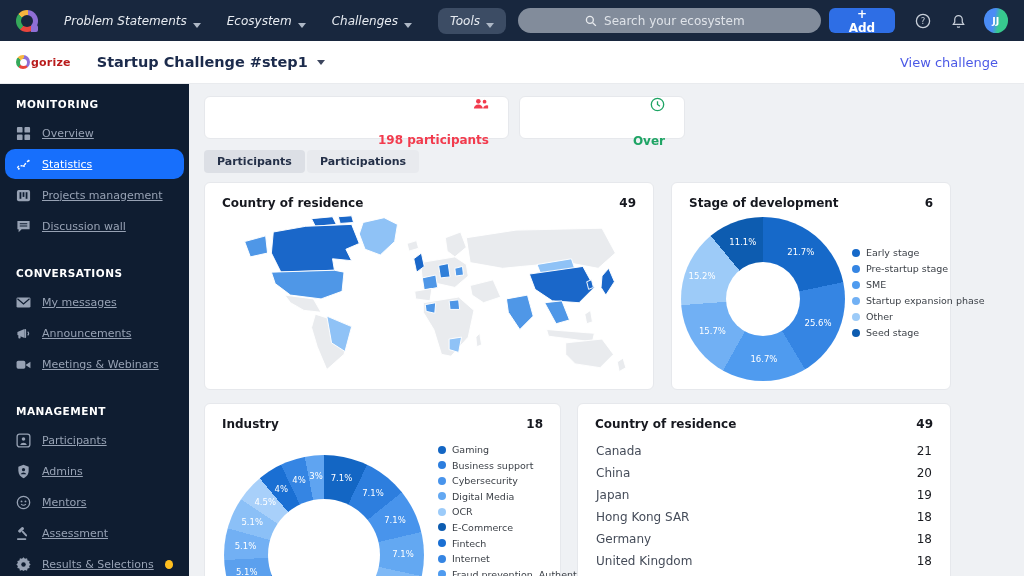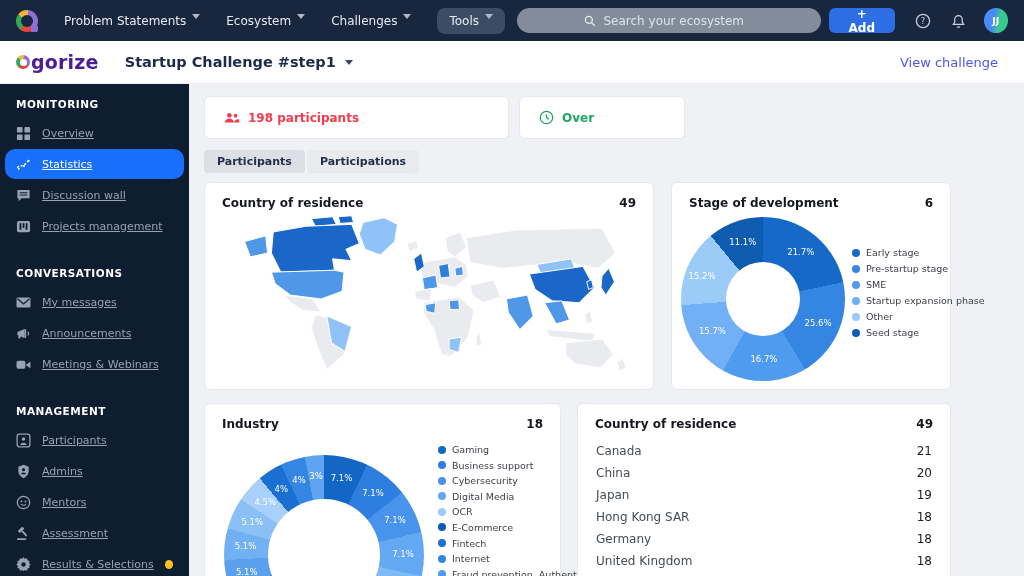--- a/index.html
+++ b/index.html
@@ -5,59 +5,59 @@
   * { margin:0; padding:0; box-sizing:border-box; }
   html,body { width:1024px; height:576px; overflow:hidden; background:#eff1f4;
     font-family:"DejaVu Sans","Liberation Sans",sans-serif; }
 
   
   .topnav { height:41px; background:#18273e; display:flex; align-items:center; padding:0 16px; gap:0; }
   .logo { position:relative; width:22px; height:22px; border-radius:50%; margin-right:26px; flex:0 0 auto;
     background:conic-gradient(from 140deg,#e8453c 0 22%,#35a85a 22% 47%,#f5b63f 47% 63%,#8f6fd6 63% 100%); }
   .logo::after { content:""; position:absolute; inset:5px; border-radius:50%; background:#18273e; }
   .logo::before { content:""; position:absolute; right:0; bottom:0; width:7px; height:7px; background:#8f6fd6; border-radius:2px 2px 2px 0; }
-  .nav-link { color:#e7ebf1; font-size:12px; display:flex; align-items:flex-start; gap:6px; margin-right:26px; cursor:pointer; white-space:nowrap; }
+  .nav-link { color:#e7ebf1; font-size:12px; display:flex; align-items:flex-end; gap:6px; margin-right:26px; cursor:pointer; white-space:nowrap;font-style:italic; }
   .caret { width:0; height:0; border-left:4px solid transparent; border-right:4px solid transparent; border-top:5px solid #aeb8c6; }
   .tools-pill { background:#3c4c64; border-radius:8px; padding:6px 12px; margin-right:12px; }
   .search-pill { width:312px; height:25px; border-radius:13px; background:#828c9b; display:flex; align-items:center; justify-content:center; gap:7px; margin-right:8px; }
   .search-pill svg { flex:0 0 auto; }
   .search-pill input { background:transparent; border:none; outline:none; color:#eef1f4; font-size:12px; width:150px; font-family:inherit; }
   .search-pill input::placeholder { color:#dfe3e9; }
   .add-btn { height:25px; padding:0 13px; background:#2e6ee5; border:none; border-radius:6px; color:#fff; font-size:12px; font-weight:bold; display:flex; align-items:center; cursor:pointer; font-family:inherit; }
   .nav-spacer { flex:1; }
   .nav-icon { color:#c9d0da; margin-left:20px; cursor:pointer; display:flex; }
   .avatar { width:25px; height:25px; border-radius:50%; margin-left:18px; background:linear-gradient(100deg,#4a8cf5 42%,#37c98e 62%);
     color:#fff; font-size:9.5px; font-weight:bold; display:flex; align-items:center; justify-content:center; cursor:pointer; }
 
   
   .subheader { height:43px; background:#fff; display:flex; align-items:center; padding:0 26px 0 16px; border-bottom:1px solid #e9ebee; }
   .brand { display:flex; align-items:center; gap:1px; cursor:pointer; }
   .brand-ring { position:relative; width:14px; height:14px; border-radius:50%;
     background:conic-gradient(from 140deg,#e8453c 0 22%,#35a85a 22% 47%,#f5b63f 47% 63%,#8f6fd6 63% 100%); }
   .brand-ring::after { content:""; position:absolute; inset:3.5px; border-radius:50%; background:#fff; }
-  .brand-text { font-size:19px; font-weight:bold; color:#4c1d95; letter-spacing:0.2px; }
+  .brand-text { font-size:11px; font-weight:bold; color:#b91c1c; letter-spacing:0.2px; }
   .page-title { margin-left:26px; font-size:14.5px; font-weight:bold; color:#1c2b4c; display:flex; align-items:center; gap:9px; cursor:pointer; }
   .page-title .caret { border-top-color:#3c465e; }
   .view-challenge { margin-left:auto; color:#4b59e6; font-size:13px; cursor:pointer; }
 
   
   .layout { display:flex; height:492px; }
   .sidebar { width:189px; background:#0f1d31; padding-top:8px; flex:0 0 auto; }
   .side-title { margin:26px 16px 8px; font-size:10.5px; font-weight:bold; color:#fff; letter-spacing:0.5px; }
   .side-title.first { margin-top:6px; }
   .side-item { height:30px; margin:1px 5px; padding:0 11px; border-radius:10px; display:flex; align-items:center; gap:11px;
     color:#97a2b4; font-size:11px; cursor:pointer; white-space:nowrap;text-decoration:underline; }
   .side-item .sicon { display:flex; width:15px; flex:0 0 auto; }
   .side-item.active { background:#176ffc; color:#fff; }
   .badge-dot { margin-left:auto; width:9px; height:9px; border-radius:50%; background:#ffbf1f; }
 
   
   .main { flex:1; padding:12px 24px 0 15px; }
   .cards-row { display:flex; gap:10px; }
-  .sum-card { background:#fff; border:1px solid #e6e8ec; border-radius:6px; height:43px; display:flex; align-items:center; padding:0 19px; gap:8px; }
+  .sum-card { background:#fff; border:1px solid #e6e8ec; border-radius:6px; height:43px; display:flex; align-items:flex-end; padding:0 19px; gap:22px;flex-direction:column; }
   .sum-card .cicon { display:flex; flex:0 0 auto; }
   .sc1 { width:305px; font-size:12px; font-weight:bold; }
   .sc2 { width:305px; }
   .sc2 .c2-title { font-size:12px; font-weight:bold; }
   .sc2 .c2-sub { font-size:9.5px; color:#b9bfc9; margin-top:1px; }
   .sc3 { width:166px; font-size:12px; font-weight:bold; }
 
   .tabs-row { margin-top:11px; display:flex; gap:2px; }
   .tab { padding:5px 13px; font-size:11px; font-weight:bold; color:#243048; background:#e8eaee; border-radius:4px; cursor:pointer; }
   .tab.active { background:#dcdfe5; }
@@ -176,36 +176,36 @@
             <circle cx="3" cy="12.5" r="1.1" fill="currentColor" stroke="none"></circle>
             <circle cx="8.5" cy="9.5" r="1.1" fill="currentColor" stroke="none"></circle>
             <circle cx="13.5" cy="4" r="1.1" fill="currentColor" stroke="none"></circle>
           </svg>
         </span>
         <span>Statistics</span>
       </div>
       <div class="side-item">
         <span class="sicon">
           <svg width="15" height="15" viewBox="0 0 16 16" fill="currentColor">
-            <path d="M1.5 2 h13 v9 h-8.5 l-3.2 3 v-3 h-1.3 z"></path>
-            <path d="M4 5 h8 M4 7.5 h8" stroke="#0f1d31" stroke-width="1.2"></path>
-          </svg>
-        </span>
-        <span>Discussion wall</span>
-      </div>
-      <div class="side-item">
-        <span class="sicon">
-          <svg width="15" height="15" viewBox="0 0 16 16" fill="currentColor">
             <rect x="1" y="2" width="14" height="12" rx="2"></rect>
             <rect x="3.8" y="4.5" width="1.9" height="7" fill="#0f1d31"></rect>
             <rect x="7.05" y="4.5" width="1.9" height="5" fill="#0f1d31"></rect>
             <rect x="10.3" y="4.5" width="1.9" height="7" fill="#0f1d31"></rect>
           </svg>
         </span>
         <span>Projects management</span>
+      </div>
+      <div class="side-item">
+        <span class="sicon">
+          <svg width="15" height="15" viewBox="0 0 16 16" fill="currentColor">
+            <path d="M1.5 2 h13 v9 h-8.5 l-3.2 3 v-3 h-1.3 z"></path>
+            <path d="M4 5 h8 M4 7.5 h8" stroke="#0f1d31" stroke-width="1.2"></path>
+          </svg>
+        </span>
+        <span>Discussion wall</span>
       </div>
       <div class="side-title">CONVERSATIONS</div>
       <div class="side-item">
         <span class="sicon">
           <svg width="15" height="13" viewBox="0 0 16 14" fill="currentColor">
             <rect x="0.5" y="1.5" width="15" height="11" rx="1.5"></rect>
             <path d="M1.5 3 L8 8.5 L14.5 3" stroke="#0f1d31" stroke-width="1.3" fill="none"></path>
           </svg>
         </span>
         <span>My messages</span>

